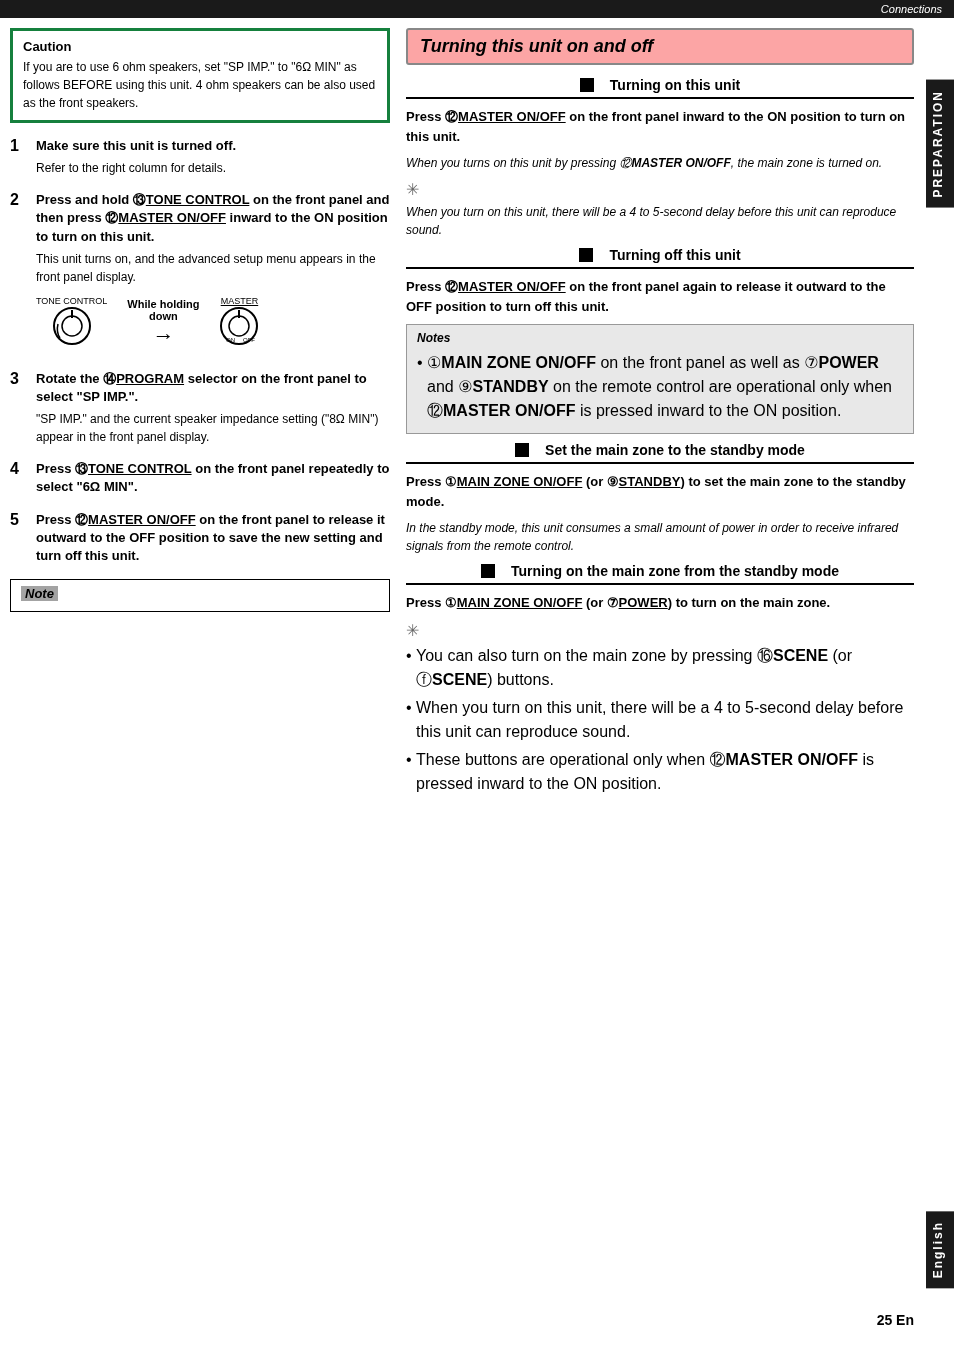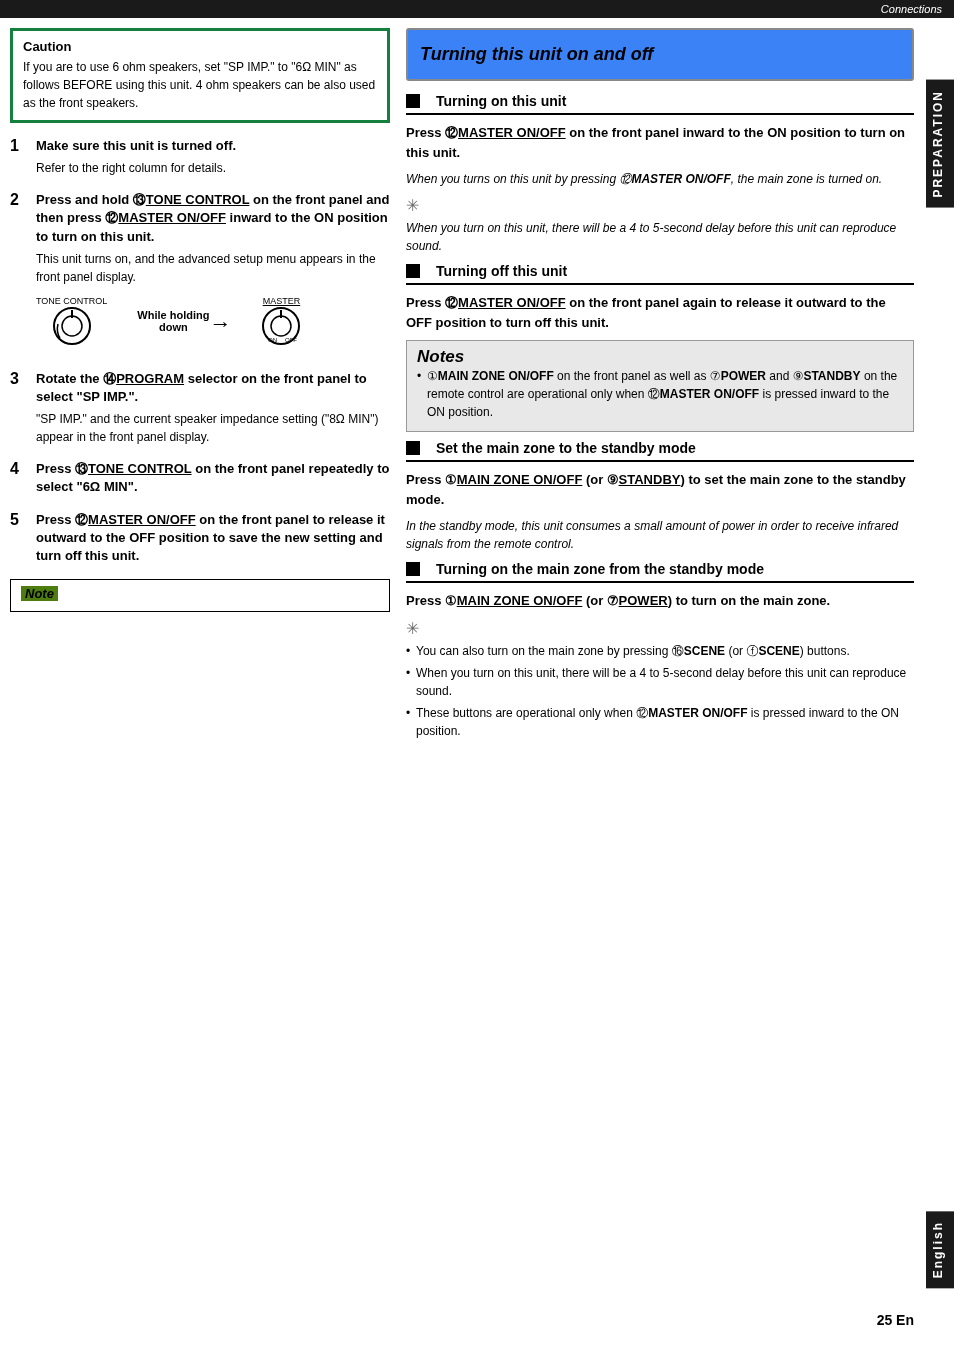--- a/index.html
+++ b/index.html
@@ -90,23 +90,23 @@
       border: 2px solid #888;
       padding: 6px 12px;
       font-size: 18px;
       font-style: italic;
       font-weight: bold;
       margin-bottom: 10px;
       border-radius: 3px;
     }
 
     .section-title-right {
-      background: #3b82f6;
+      background: #fca5a5;
       border: 2px solid #888;
-      padding: 14px 12px;
+      padding: 6px 12px;
       font-size: 18px;
       font-style: italic;
       font-weight: bold;
       margin-bottom: 12px;
       border-radius: 3px;
     }
 
     
     .caution-box {
       border: 3px solid #15803d;
@@ -179,36 +179,37 @@
       border: 1px solid #000;
       padding: 6px 10px;
       margin-top: 10px;
     }
 
     .note-title {
       font-style: italic;
       font-weight: bold;
       font-size: 13px;
       margin-bottom: 4px;
-      background: #4d7c0f;
+      background: #a3a3a3;
       display: inline-block;
       padding: 0 4px;
     }
 
     .note-text {
       font-size: 12px;
       line-height: 1.5;
     }
 
     
     .section-heading {
       display: flex;
       align-items: center;
       gap: 16px;
       margin-bottom: 4px;
+      justify-content: center;
     }
 
     .black-square {
       width: 14px;
       height: 14px;
       background: #000;
       flex-shrink: 0;
     }
 
     .heading-text {
@@ -246,25 +247,26 @@
     .notes-box {
       background: #e8e8e8;
       border: 1px solid #999;
       padding: 6px 10px;
       margin: 8px 0;
     }
 
     .notes-title {
       font-style: italic;
       font-weight: bold;
-      font-size: 17px;
+      font-size: 12px;
+      margin-bottom: 6px;
     }
 
     .notes-item {
-      font-size: 12px;
+      font-size: 16px;
       line-height: 1.5;
       margin-bottom: 4px;
       padding-left: 10px;
       position: relative;
     }
 
     .notes-item::before {
       content: '•';
       position: absolute;
       left: 0;
@@ -315,21 +317,21 @@
         <div style="display:flex; flex-direction:column; align-items:center;">
           <span style="font-size:9px;">TONE CONTROL</span>
 
           <svg width="40" height="40">
             <circle cx="20" cy="20" r="18" fill="none" stroke="#000" stroke-width="2"></circle>
             <circle cx="20" cy="20" r="10" fill="none" stroke="#000" stroke-width="1.5"></circle>
             <line x1="20" y1="4" x2="20" y2="12" stroke="#000" stroke-width="2"></line>
             <path d="M8 32 Q4 26 6 18" stroke="#000" stroke-width="1.5" fill="none"></path>
           </svg>
         </div>
-        <div style="display:flex; flex-direction:row; align-items:center; margin: 0 22px;">
+        <div style="display:flex; flex-direction:column; align-items:center; margin: 0 12px;">
           <span class="while-holding">While holding<br>down</span>
           <span style="font-size:22px; line-height:1;">→</span>
         </div>
         <div style="display:flex; flex-direction:column; align-items:center;">
           <span style="font-size:9px;text-decoration:underline;">MASTER</span>
 
           <svg width="40" height="40">
             <circle cx="20" cy="20" r="18" fill="none" stroke="#000" stroke-width="2"></circle>
             <circle cx="20" cy="20" r="10" fill="none" stroke="#000" stroke-width="1.5"></circle>
             <line x1="20" y1="4" x2="20" y2="12" stroke="#000" stroke-width="2"></line>

